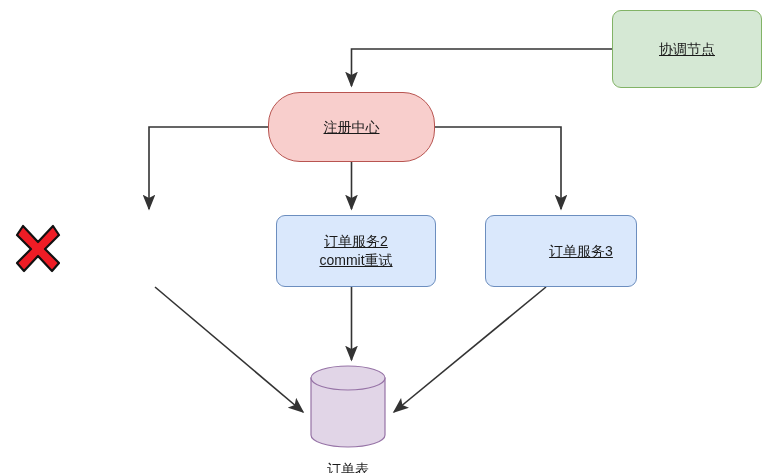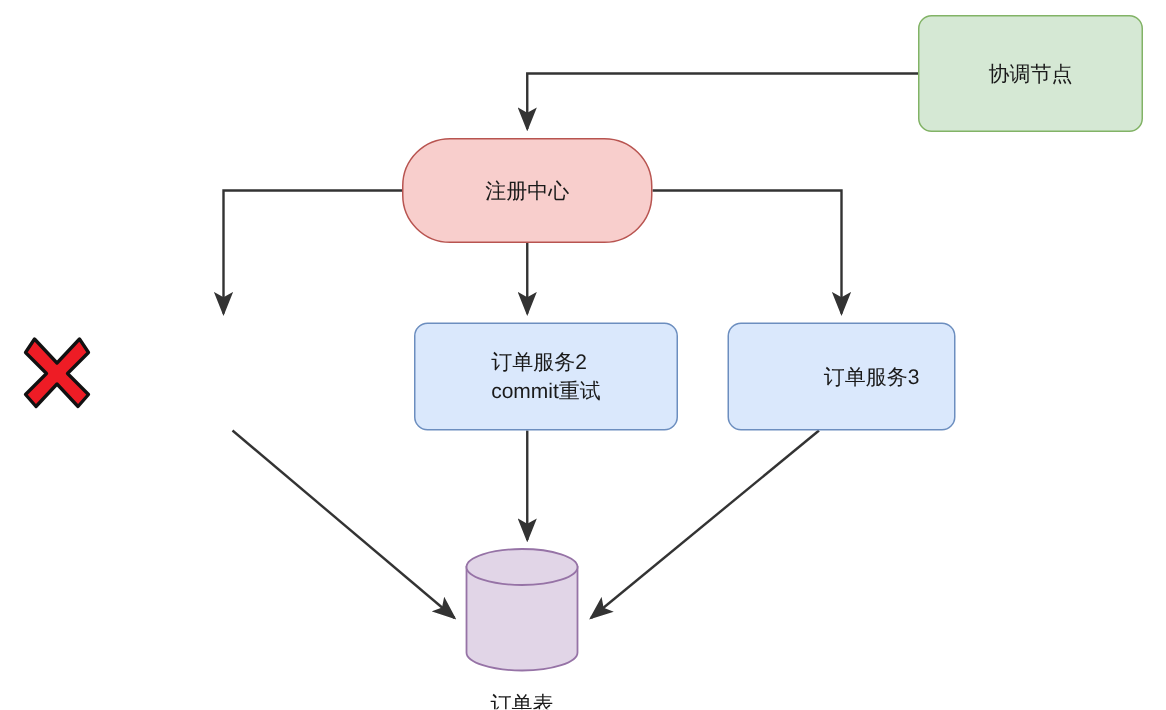--- a/index.html
+++ b/index.html
@@ -23,28 +23,29 @@
     top: 0;
     width: 777px;
     height: 473px;
   }
   .node {
     position: absolute;
     box-sizing: border-box;
     display: flex;
     align-items: center;
     justify-content: center;
-    text-align: left;
+    text-align: center;
     border-radius: 9px;
     border: 1px solid #888888;
     font-size: 14px;
     line-height: 19px;
     color: #1a1a1a;
     white-space: pre-line;
     z-index: 3;
+    text-decoration: underline;
   }
   .node-label {
     display: block;
     white-space: pre-line;
   }
   .node-coordinator {
     background: #d5e8d4;
     border-color: #82b366;
   }
   .node-registry {
@@ -105,21 +106,21 @@
 
   <div class="node node-coordinator" style="left:612px; top:10px; width:150px; height:78px;">
     <span class="node-label">协调节点</span>
   </div>
 
   <div class="node node-registry" style="left:268px; top:92px; width:167px; height:70px;">
     <span class="node-label">注册中心</span>
   </div>
 
 
-  <div class="node node-service" style="left:276px; top:215px; width:176px; height:72px;">
+  <div class="node node-service" style="left:276px; top:215px; width:160px; height:72px;">
     <span class="node-label">订单服务2
 commit重试</span>
   </div>
 
   <div class="node node-service" style="left:485px; top:215px; width:152px; height:72px;padding-left:40px;">
     <span class="node-label">订单服务3</span>
   </div>
 
   <div class="cylinder" style="left:310px; top:365px; width:76px; height:83px;">
     <svg width="76" height="83" viewBox="0 0 76 83">

